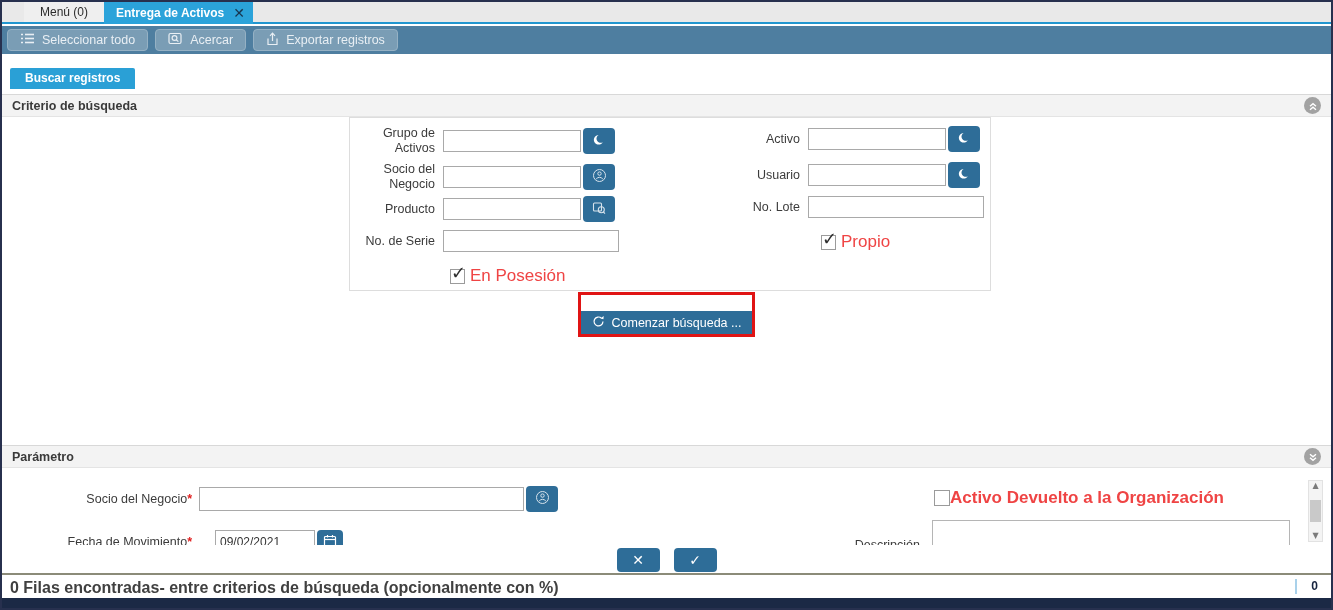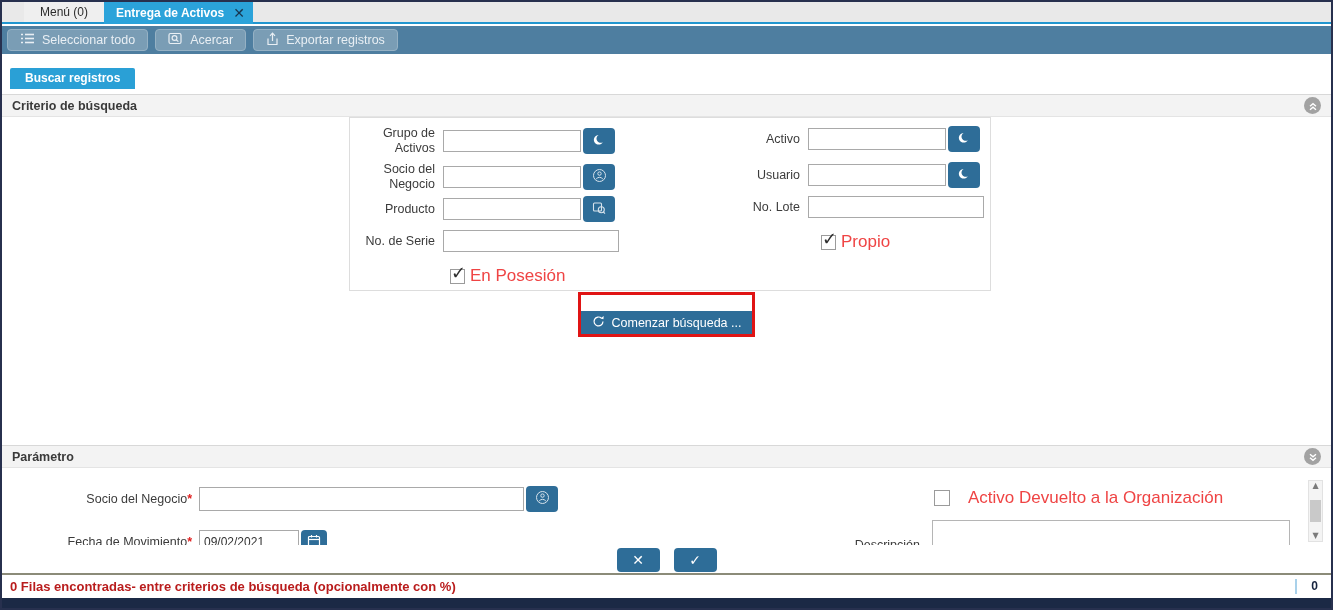--- a/index.html
+++ b/index.html
@@ -75,21 +75,21 @@
   .scroll-thumb { width:11px; height:22px; background:#c9c9c9; cursor:grab; }
   
   .confirm-row { position:absolute; top:546px; left:0; right:0; display:flex;
     justify-content:center; gap:14px; }
   .cbtn { width:43px; height:24px; background:#2e6d98; border:none; border-radius:4px;
     color:#fff; font-size:14px; display:flex; align-items:center; justify-content:center;
     cursor:pointer; font-family:"DejaVu Sans", sans-serif; }
   
   .statussep { position:absolute; top:571px; left:0; right:0; height:2px; background:#8b8b79; }
   .statusbar { position:absolute; top:573px; left:0; right:0; height:23px; background:#fff; }
-  .status-msg { position:absolute; left:8px; top:4px; font-size:13px; font-weight:bold; color:#b91c1c; }
+  .status-msg { position:absolute; left:8px; top:4px; font-size:16px; font-weight:bold; color:#404040; }
   .count-sep { position:absolute; right:34px; top:4px; bottom:4px; width:2px; background:#a9d1ea; }
   .status-count { position:absolute; right:13px; top:4px; font-size:12px; font-weight:bold; color:#16233e; }
   .bottom-strip { position:absolute; top:596px; left:0; right:0; height:14px; background:#1b2945; }
 </style>
 </head>
 <body>
 
 <div class="window">
 
   <div class="tabbar">
@@ -269,29 +269,29 @@
       <button class="lkbtn">
         <span>
           <svg width="15" height="15" viewBox="0 0 15 15" fill="none" stroke="#d7e3ec" stroke-width="1">
             <circle cx="7.5" cy="7.5" r="6"></circle>
               <circle cx="7.5" cy="5.6" r="1.7"></circle>
               <path d="M4.2 10.9 Q7.5 7.7 10.8 10.9"></path>
           </svg>
         </span>
       </button>
     </div>
-    <div class="chk-row" style="left:932px; top:20px; gap:18px;">
+    <div class="chk-row" style="left:932px; top:20px; gap:0;font-weight:bold;">
       <span class="checkbox" style="width:16px; height:16px;"></span>
       <span class="chk-label">Activo Devuelto a la Organización</span>
     </div>
     <div class="frow" style="left:0; top:62px;">
       <span class="plabel">
         <span>Fecha de Movimiento</span><span class="req">*</span>
       </span>
-      <input class="tin" style="width: 100px; height: 24px;" value="09/02/2021">
+      <input class="tin" style="width: 100px; height: 24px; margin-left: 16px;" value="09/02/2021">
       <button class="lkbtn" style="width:26px; height:24px;">
         <span>
           <svg width="14" height="14" viewBox="0 0 14 14" fill="none" stroke="#fff" stroke-width="1.2">
             <rect x="1.5" y="2.5" width="11" height="10" rx="1"></rect>
               <line x1="1.5" y1="5.5" x2="12.5" y2="5.5"></line>
             <line x1="4.5" y1="1" x2="4.5" y2="3.5"></line>
               <line x1="9.5" y1="1" x2="9.5" y2="3.5"></line>
           </svg>
         </span>
       </button>

